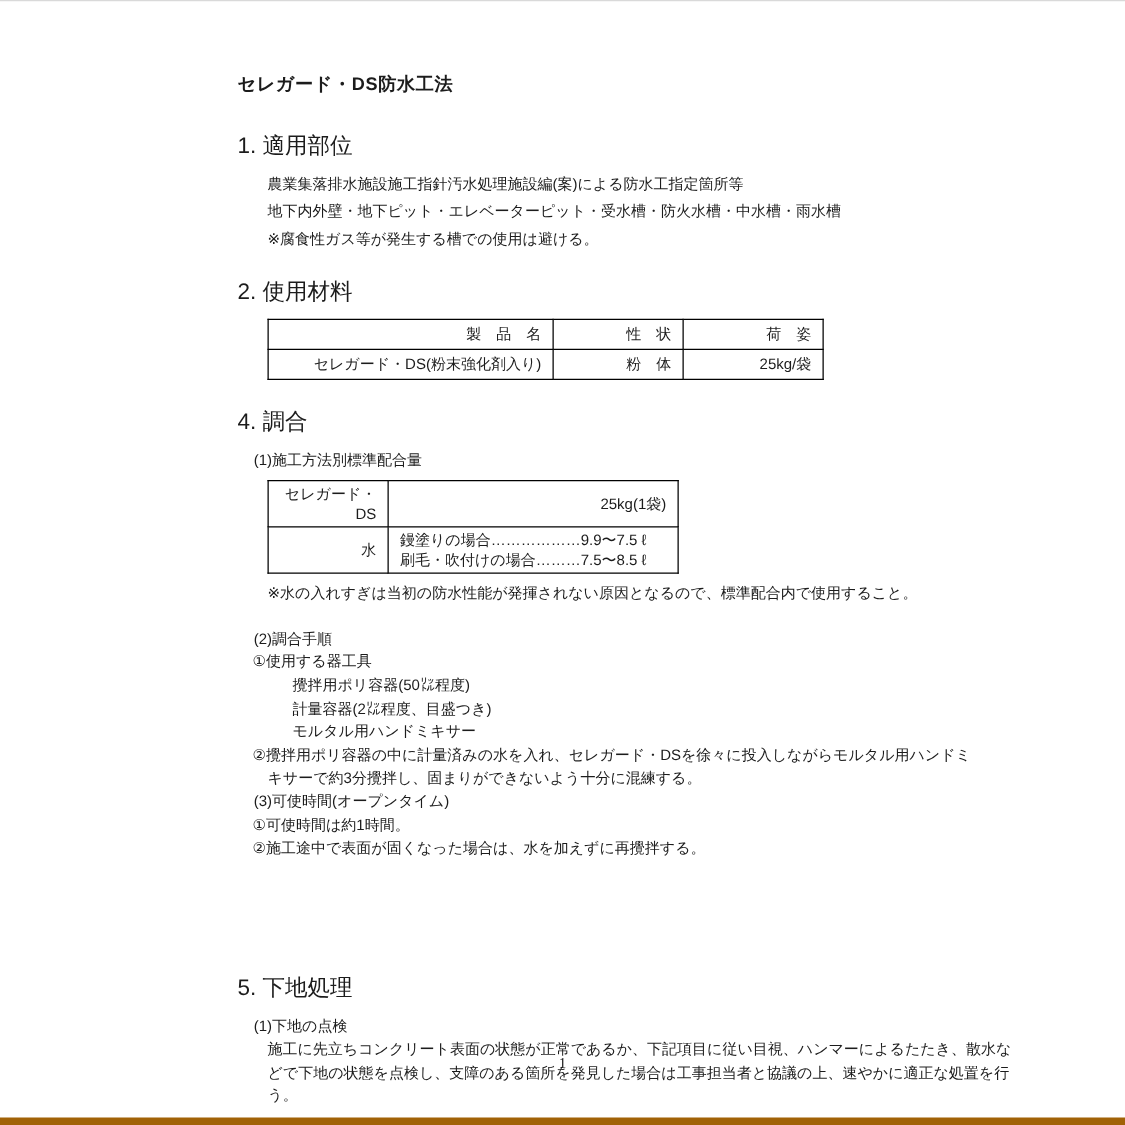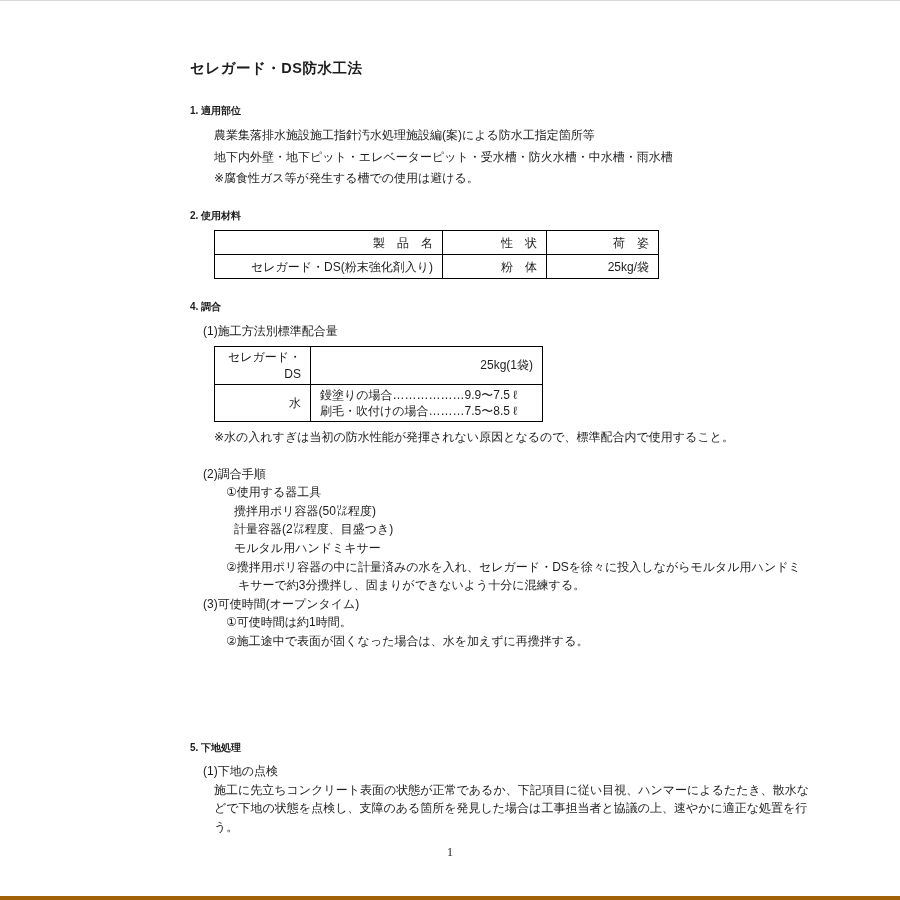--- a/index.html
+++ b/index.html
@@ -7,45 +7,45 @@
   body {
     font-family: "Liberation Sans", "DejaVu Sans", sans-serif;
     color: #1c1c1c;
     -webkit-font-smoothing: antialiased;
   }
   .page {
     width: 900px;
     height: 900px;
     background: #ffffff;
     border-top: 1px solid #d9d9d9;
-    border-bottom: 4px solid #a16207;
+    border-bottom: 6px solid #a16207;
     position: relative;
     overflow: hidden;
   }
   .content {
     padding: 56px 80px 0 190px;
     font-size: 12px;
     line-height: 1.55;
   }
   .doc-title {
     font-size: 14.5px;
     font-weight: bold;
     margin: 0 0 24px 0;
     letter-spacing: 0.5px;
   }
   .sec-heading {
-    font-size: 10px;
-    font-weight: bold;
+    font-size: 18px;
+    font-weight: normal;
     margin: 20px 0 7px 0;
   }
   .sec-heading.first { margin-top: 0; }
   p { margin: 0 0 3px 0; }
   .ind1 { margin-left: 24px; }   
   .ind-sub { margin-left: 13px; }  
-  .ind-circ { margin-left: 36px; } 
+  .ind-circ { margin-left: 12px; } 
   .ind-tools { margin-left: 44px; } 
 
   table.tbl {
     border-collapse: collapse;
     margin: 6px 0 6px 24px;
     font-size: 12px;
   }
   table.tbl td {
     border: 1px solid #000;
     padding: 2px 9px;

